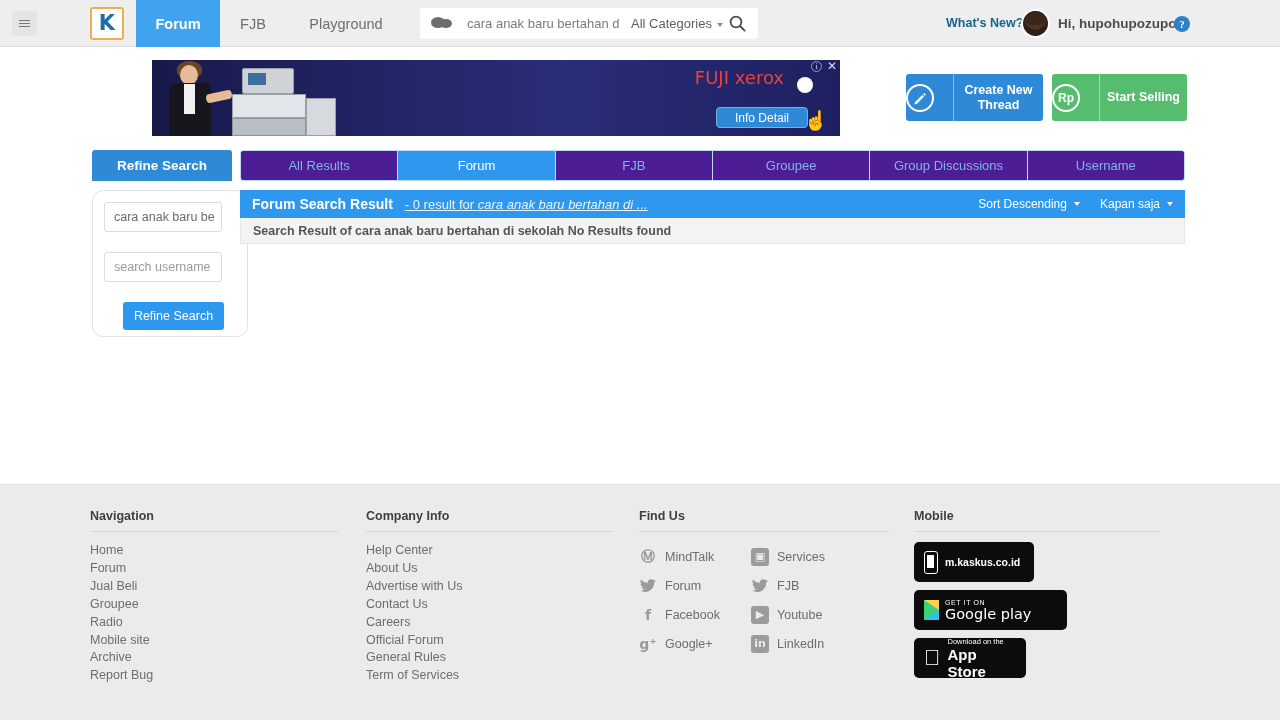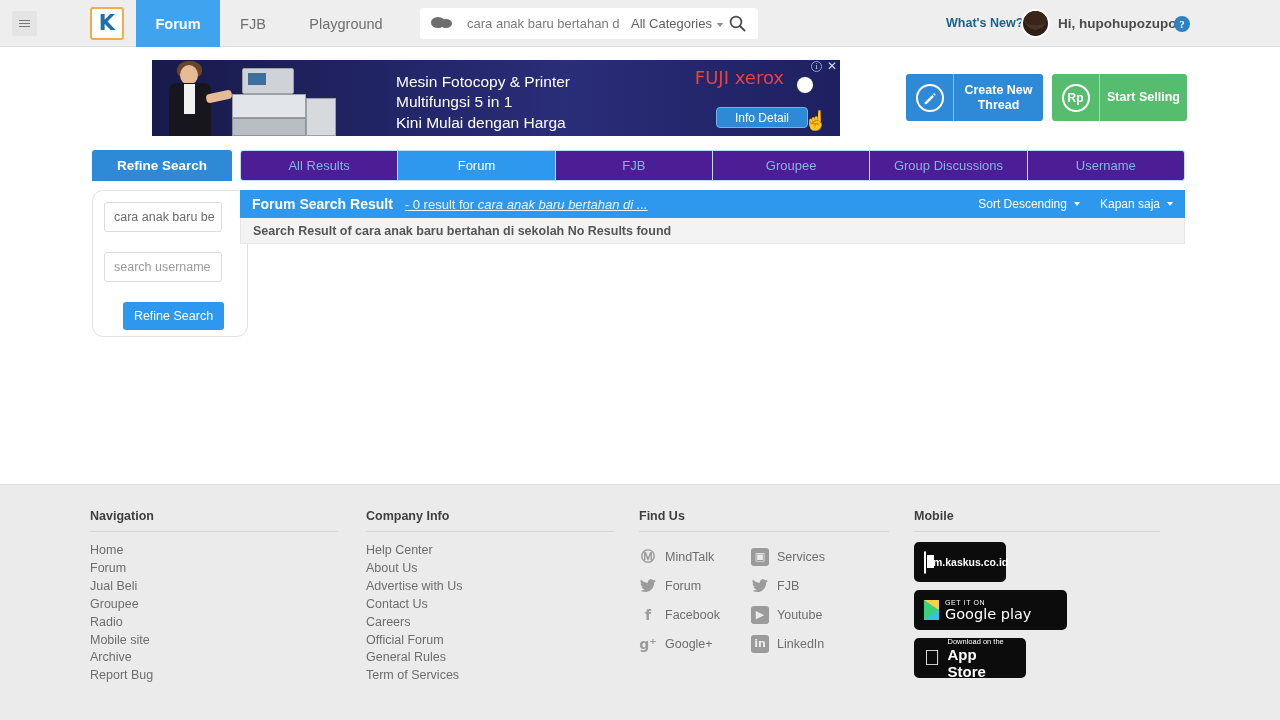--- a/index.html
+++ b/index.html
@@ -240,21 +240,21 @@
 
   .cta-btn {
     position: absolute; top: 74px; height: 47px;
     border-radius: 3px;
     display: flex; align-items: center;
   }
   .cta-thread { left: 906px; width: 137px; background: #2e8ad6; }
   .cta-sell   { left: 1052px; width: 135px; background: #56bd6f; }
   .cta-icon {
     width: 48px; height: 54px;
-    display: flex; align-items: center; justify-content: center;
+    display: flex; align-items: center; 
     border-right: 1px solid rgba(255,255,255,0.45);
   }
   .cta-circle {
     width: 28px; height: 28px; border-radius: 50%;
     border: 2px solid #ffffff;
     display: flex; align-items: center; justify-content: center;
     color: #ffffff; font-size: 12px; font-weight: bold;
   }
   .cta-label {
     flex: 1; text-align: center;
@@ -397,21 +397,21 @@
   .social-icon.sq {
     background: #9b9b9b; color: #ebebeb; border-radius: 3px;
     font-size: 11px;
   }
   .badges { display: flex; flex-wrap: wrap; gap: 8px; }
   .badge {
     height: 40px; background: #0c0c0c; border-radius: 5px;
     display: flex; align-items: center; padding: 0 10px;
     color: #ffffff;
   }
-  .badge-m { width: 92px; justify-content: space-between; }
+  .badge-m { width: 120px; }
   .badge-g { width: 153px; }
   .badge-a { width: 112px; }
   .phone-ic {
     width: 14px; height: 23px;
     border: 1.5px solid #ffffff; border-radius: 3px;
     margin-right: 7px; position: relative;
   }
   .phone-ic::after {
     content: ""; position: absolute; left: 2px; top: 3px;
     width: 7px; height: 13px; background: #ffffff;
@@ -487,25 +487,20 @@
       <i class="shirt"></i>
       <i class="arm"></i>
   </span>
   <span class="printer">
     <i class="top"></i>
       <i class="screen"></i>
       <i class="mid"></i>
       <i class="bot"></i>
       <i class="right"></i>
   </span>
-  <div class="banner-lines">
-    <div>Mesin Fotocopy &amp; Printer</div>
-    <div>Multifungsi 5 in 1</div>
-    <div>Kini Mulai dengan Harga</div>
-  </div>
   <div class="banner-brand">FUJI xerox</div>
   <div class="banner-shield"><span class="sh"></span><span class="inner"></span></div>
   <div class="banner-cta">Info Detail</div>
   <div class="banner-cursor">☝</div>
   <div class="ad-i">i</div>
   <div class="ad-x">✕</div>
 </div>
 
 <div class="cta-btn cta-thread">
   <span class="cta-icon">

